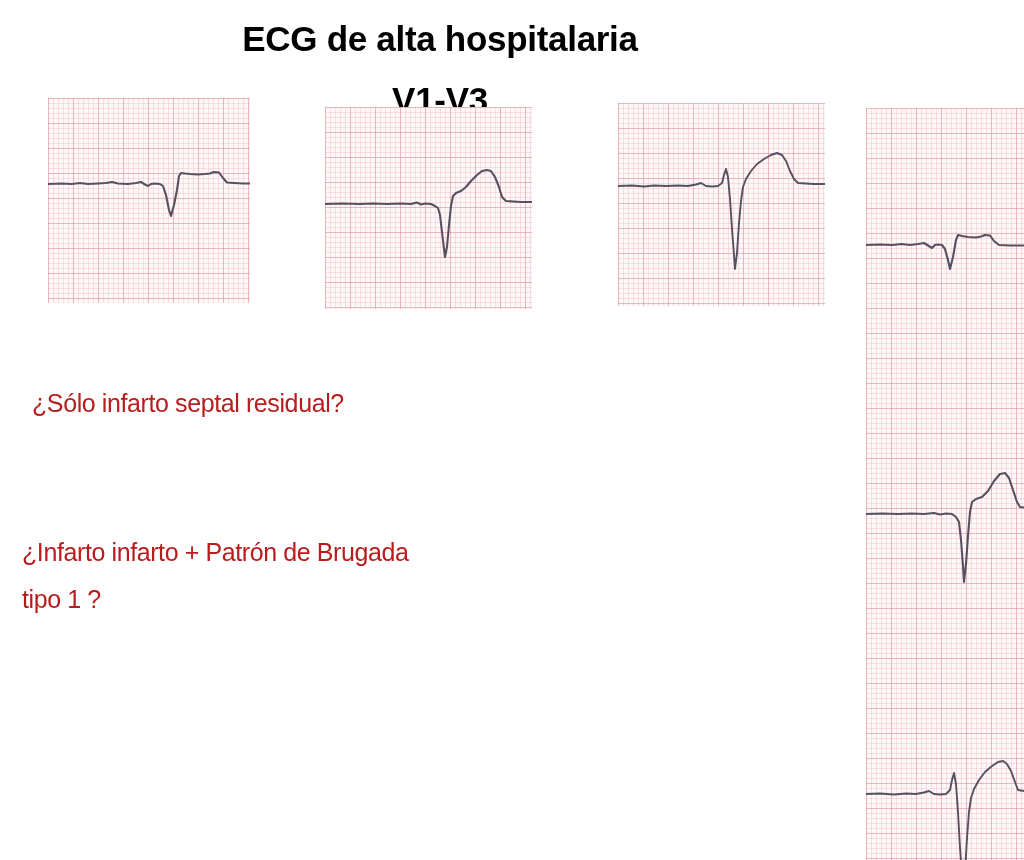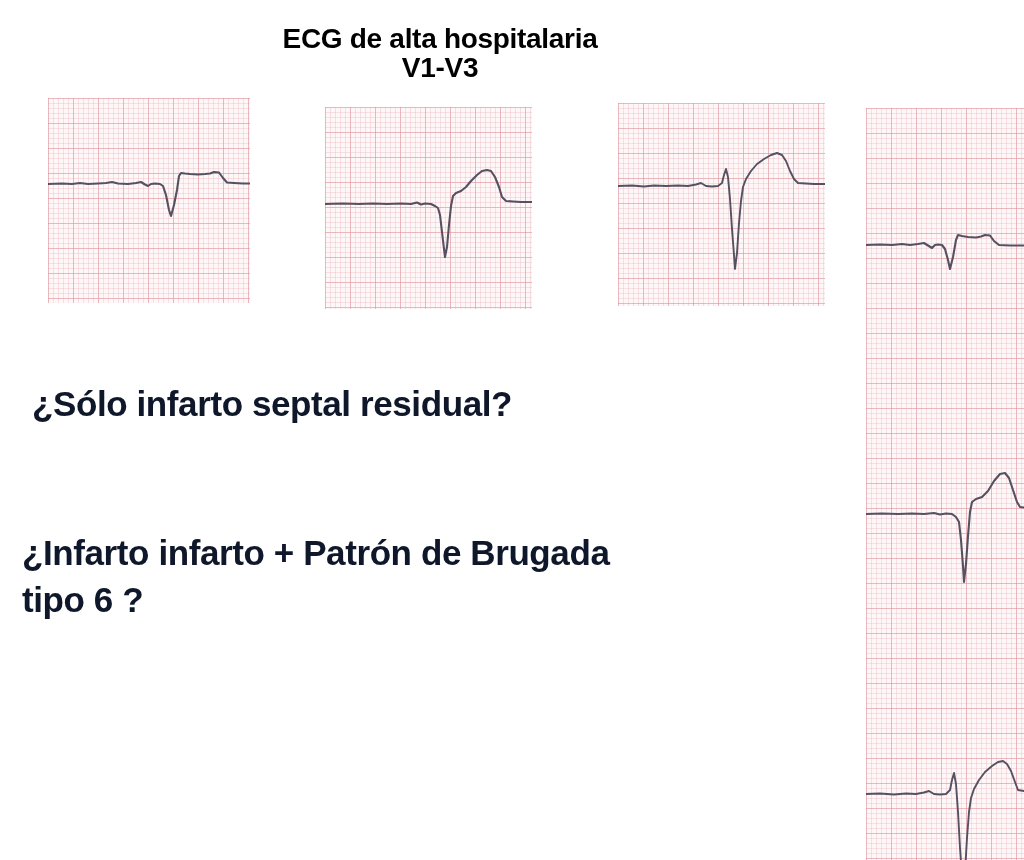--- a/index.html
+++ b/index.html
@@ -16,37 +16,37 @@
     color: #000000;
   }
 
   
   .slide-title {
     position: absolute;
     left: 0;
     width: 880px;
     text-align: center;
     font-weight: bold;
-    font-size: 28px;
+    font-size: 35px;
     line-height: 44px;
     letter-spacing: -0.3px;
     color: #000000;
     white-space: pre;
   }
   #title-line1 { top: 17px; }
-  #title-line2 { top: 46px; }
+  #title-line2 { top: 78px; }
 
   
   .question {
     position: absolute;
-    font-weight: bold;
-    font-size: 35px;
+    font-weight: normal;
+    font-size: 25px;
     line-height: 47px;
     letter-spacing: -0.4px;
-    color: #0f172a;
+    color: #b91c1c;
   }
   #question-1 { left: 32px; top: 380px; }
   #question-2 { left: 22px; top: 529px; width: 760px; }
 
   
   .ecg-strip {
     position: absolute;
     overflow: hidden;
     background-color: #fdf7f8;
     background-image:
@@ -178,14 +178,14 @@
       L 132,654 L 137,653 L 141,656 L 145,663
       L 149,674 L 152,682 L 158,683
     "></path>
   </svg>
 </div>
 
 <div class="question" id="question-1">¿Sólo infarto septal residual?</div>
 
 <div class="question" id="question-2">
   <div>¿Infarto infarto + Patrón de Brugada</div>
-  <div>tipo 6 ?</div>
+  <div>tipo 1 ?</div>
 </div>
 
 </body></html>

